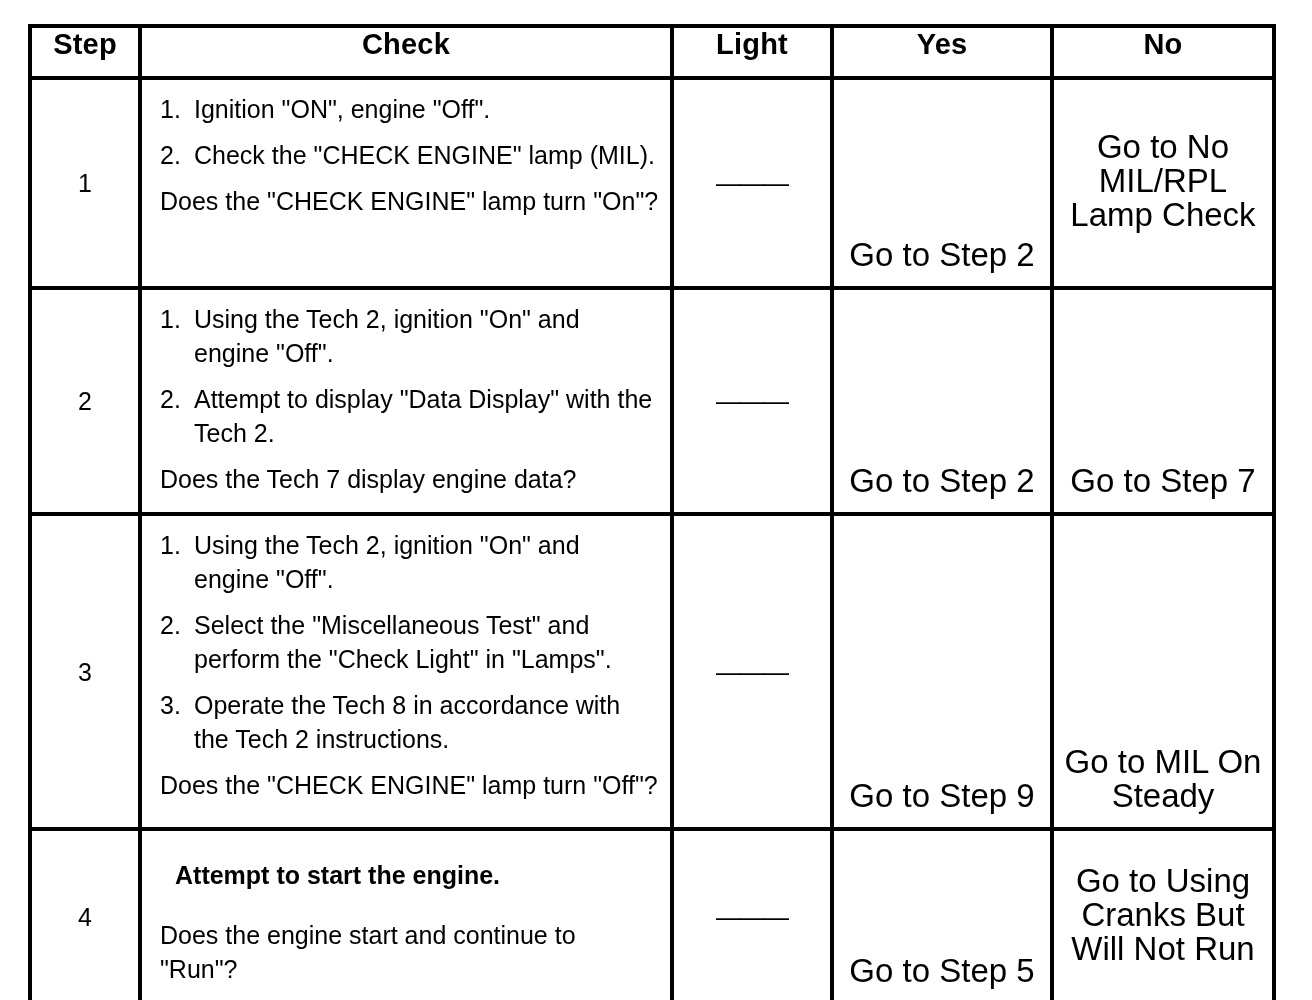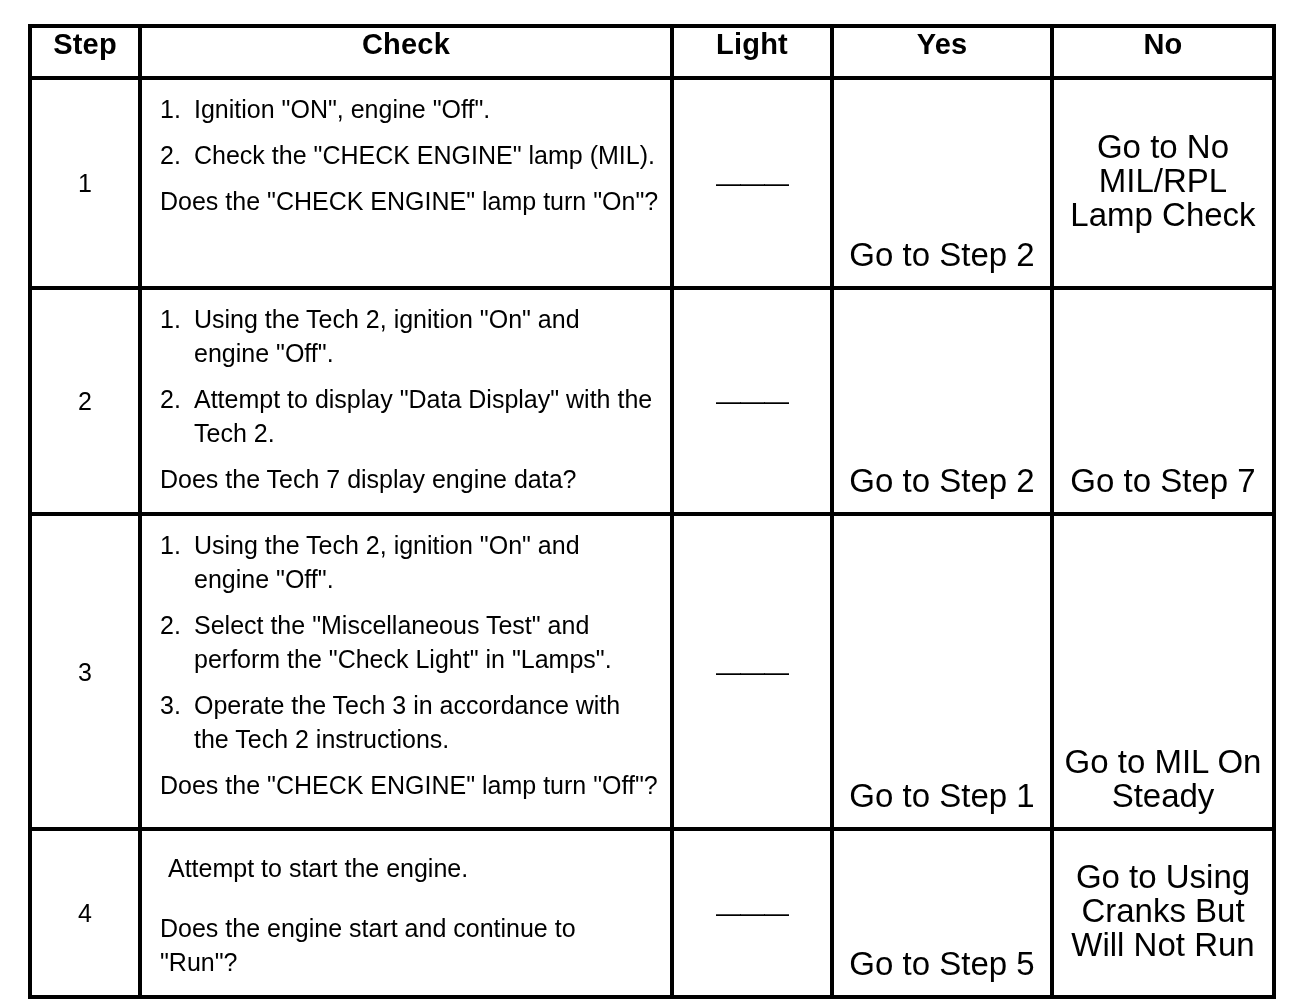--- a/index.html
+++ b/index.html
@@ -113,21 +113,21 @@
     position: absolute;
     left: 0;
     top: 0;
     width: 30px;
     text-align: left;
   }
 
   .question {
     margin: 12px 0 0 0;
   }
-  .action-cell .plain-line { margin: 8px; }
+  .action-cell .plain-line { margin: 15px; font-weight: bold; }
   .action-cell .plain-line + .question { margin-top: 26px; }
 </style>
 </head>
 <body>
 
 <div class="sheet">
 
   <table class="diag-table">
     <colgroup>
       <col class="c-step">
@@ -196,27 +196,27 @@
             <li>
               <span class="marker">1.</span>
               <span>Using the Tech 2, ignition "On" and engine "Off".</span>
             </li>
             <li>
               <span class="marker">2.</span>
               <span>Select the "Miscellaneous Test" and perform the "Check Light" in "Lamps".</span>
             </li>
             <li>
               <span class="marker">3.</span>
-              <span>Operate the Tech 3 in accordance with the Tech 2 instructions.</span>
+              <span>Operate the Tech 8 in accordance with the Tech 2 instructions.</span>
             </li>
           </ul>
           <p class="question">Does the "CHECK ENGINE" lamp turn "Off"?</p>
         </td>
         <td class="values-cell">———</td>
-        <td class="result-cell align-bottom">Go to Step 1</td>
+        <td class="result-cell align-bottom">Go to Step 9</td>
         <td class="result-cell align-bottom">Go to MIL On Steady</td>
       </tr>
 
       <tr style="height:160px;">
         <td class="step-cell">4</td>
         <td class="action-cell">
           <p class="plain-line">Attempt to start the engine.</p>
           <p class="question">Does the engine start and continue to "Run"?</p>
         </td>
         <td class="values-cell">———</td>

